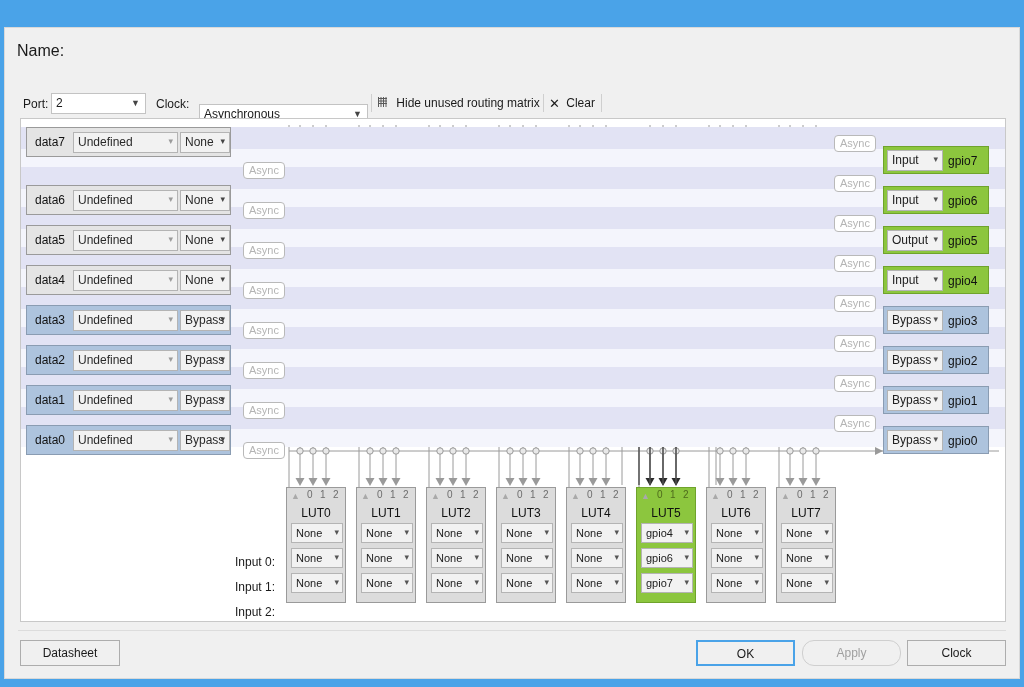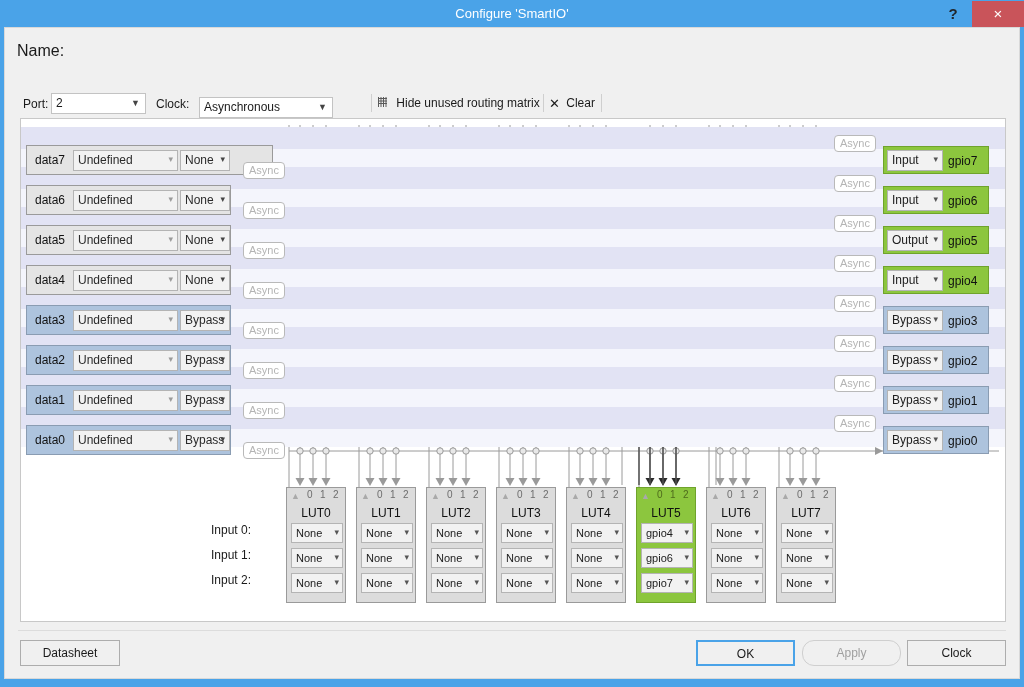--- a/index.html
+++ b/index.html
@@ -57,21 +57,21 @@
   
   #toolbar{position:absolute;left:13px;top:92px;width:997px;height:24px;}
   #port-label{position:absolute;left:10px;top:5px;font-size:12px;}
   #port-combo{
     position:absolute;left:38px;top:1px;width:95px;height:21px;background:#ffffff;
     border:1px solid #c3c3c3;box-sizing:border-box;font-size:12px;line-height:19px;padding-left:4px;
   }
   #port-combo .arw{position:absolute;right:5px;top:0;font-size:9px;color:#444;}
   #clock-label{position:absolute;left:143px;top:5px;font-size:12px;}
   #clock-combo{
-    position:absolute;left:186px;top:5px;width:134px;height:21px;background:#ffffff;
+    position:absolute;left:186px;top:12px;width:169px;height:21px;background:#ffffff;
     border:1px solid #c3c3c3;box-sizing:border-box;font-size:12px;line-height:19px;padding-left:4px;
   }
   #clock-combo .arw{position:absolute;right:5px;top:0;font-size:9px;color:#444;}
   .tb-sep{position:absolute;top:2px;width:1px;height:18px;background:#cfcfcf;}
   #hide-btn{position:absolute;left:364px;top:2px;height:19px;line-height:19px;font-size:12px;cursor:default;}
   #hide-btn .gl{display:inline-block;vertical-align:-1px;margin-right:4px;}
   #clear-btn{position:absolute;left:536px;top:2px;height:19px;line-height:19px;font-size:12px;cursor:default;}
   #clear-btn .gl{display:inline-block;vertical-align:-1px;margin-right:3px;font-size:13px;}
 
   
@@ -140,45 +140,40 @@
   .lut-title{
     position:absolute;left:0;top:16px;width:58px;height:18px;line-height:18px;
     text-align:center;font-size:12px;color:#101010;
   }
   .lut-combo{
     position:absolute;left:4px;width:52px;height:20px;background:#f2f2f2;
     border:1px solid #b4b4b4;box-sizing:border-box;font-size:11px;line-height:18px;
     padding-left:4px;color:#202020;
   }
   .lut-combo .arw{position:absolute;right:3px;top:-1px;font-size:9px;color:#555;}
-  .lut-inlabel{position:absolute;height:16px;line-height:16px;font-size:12px;width:64px;}
+  .lut-inlabel{position:absolute;height:16px;line-height:16px;font-size:12px;text-align:right;width:64px;margin-top:32px;}
 
   
   #wires{position:absolute;left:0;top:0;width:984px;height:502px;pointer-events:none;}
 
   
   #btn-sep{position:absolute;left:18px;top:630px;width:988px;height:1px;background:#dcdcdc;}
   .btm-btn{
     position:absolute;height:26px;line-height:24px;text-align:center;
     background:#f0f0f0;border:1px solid #adadad;box-sizing:border-box;
     font-size:12px;color:#1a1a1a;cursor:default;
   }
   #btn-ok{border:2px solid #4aa3e8;}
   #btn-apply{color:#a0a0a0;border-color:#cfcfcf;}
 </style>
 </head>
 <body>
 
 <div id="app">
 
-  <div id="titlebar">
-    <div id="title-text">Configure 'SmartIO'</div>
-    <div id="help-btn">?</div>
-    <div id="close-btn">×</div>
-  </div>
 
   <div id="client"></div>
 
   <div id="name-label">Name:</div>
 
 
   <div id="toolbar">
     <div id="port-label">Port:</div>
     <div id="port-combo">
       <span>2</span>
@@ -936,21 +931,21 @@
           <div class="band a" style="top:128px;height:22px;"></div>
           <div class="band b" style="top:150px;height:18px;"></div>
           <div class="band a" style="top:168px;height:22px;"></div>
           <div class="band b" style="top:190px;height:18px;"></div>
           <div class="band a" style="top:208px;height:22px;"></div>
           <div class="band b" style="top:230px;height:18px;"></div>
           <div class="band a" style="top:248px;height:22px;"></div>
           <div class="band b" style="top:270px;height:18px;"></div>
           <div class="band a" style="top:288px;height:22px;"></div>
           <div class="band b" style="top:310px;height:18px;"></div>
-          <div class="datarow" style="left:5px;top:26px;width:247px;">
+          <div class="datarow" style="left:5px;top:8px;width:205px;">
          <div class="dr-name">data7</div>
          <div class="dr-combo" style="left:46px;width:105px;">Undefined<span class="arw">▾</span></div>
          <div class="dr-combo en" style="left:153px;width:50px;">None<span class="arw">▾</span></div>
        </div>
           <div class="async" style="left:222px;top:43px;">Async</div>
           <div class="datarow" style="left:5px;top:66px;width:205px;">
          <div class="dr-name">data6</div>
          <div class="dr-combo" style="left:46px;width:105px;">Undefined<span class="arw">▾</span></div>
          <div class="dr-combo en" style="left:153px;width:50px;">None<span class="arw">▾</span></div>
        </div>

